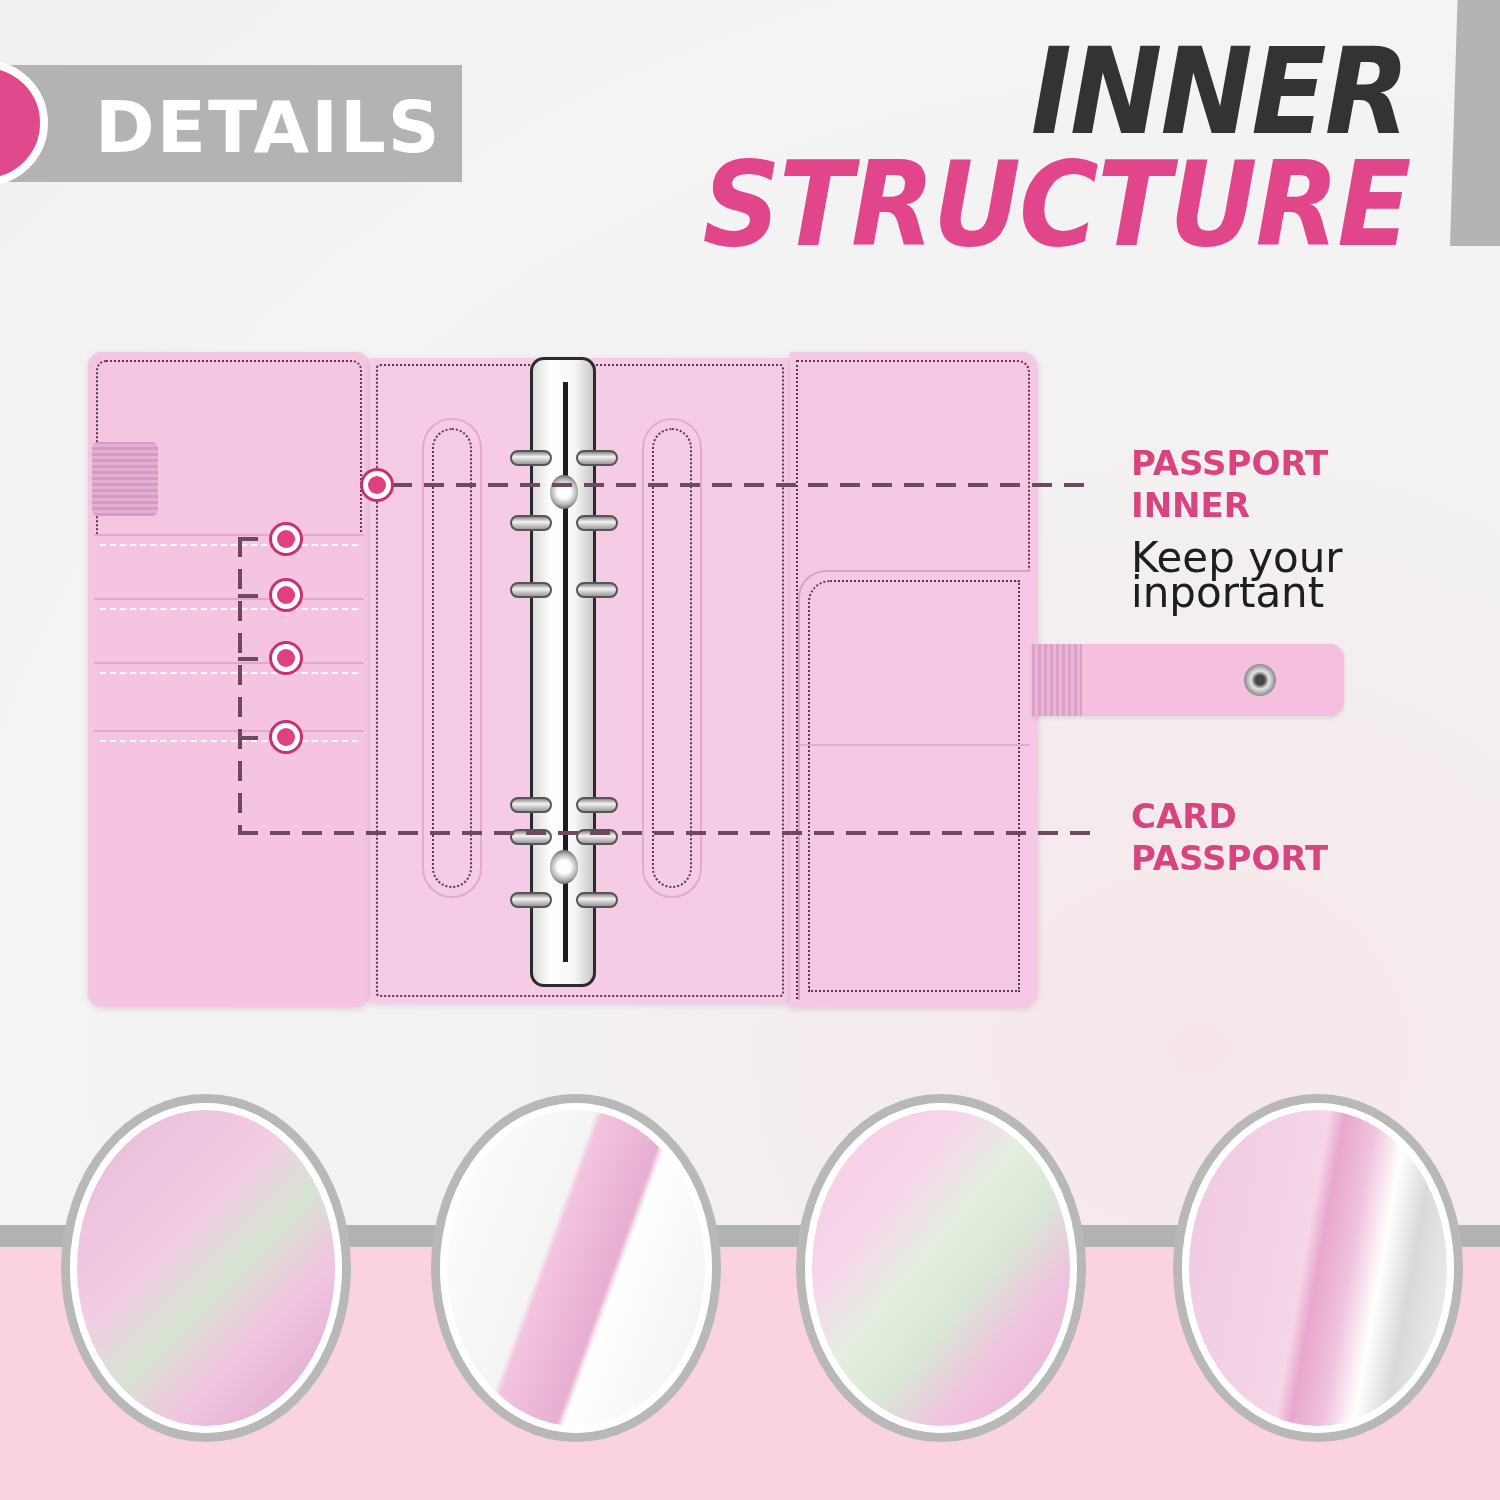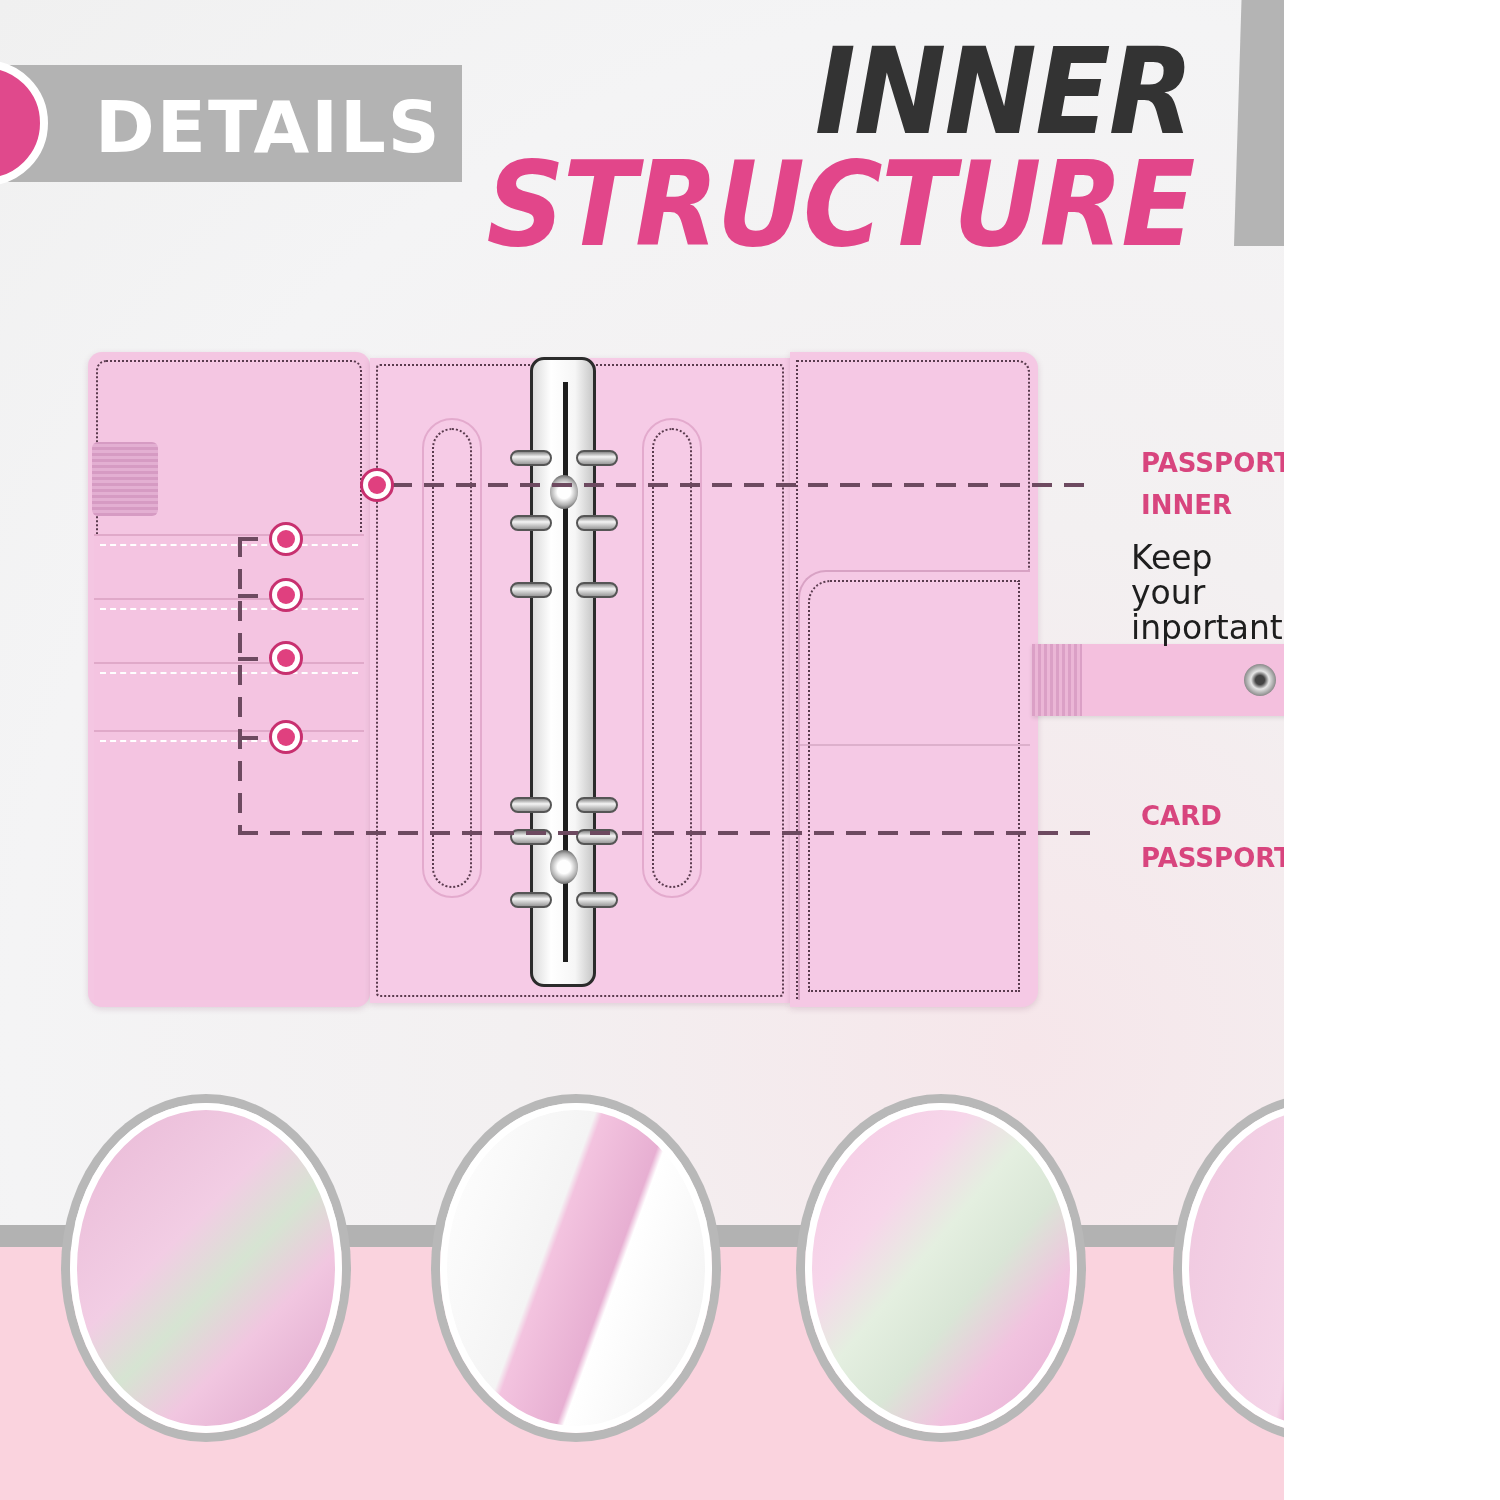--- a/index.html
+++ b/index.html
@@ -1,18 +1,18 @@
 <!DOCTYPE html>
 <html><head>
 <meta charset="utf-8">
 <style>
   * { box-sizing: border-box; margin: 0; padding: 0; }
   body { width: 1500px; height: 1500px; overflow: hidden; font-family: "Liberation Sans", sans-serif; }
   .canvas {
-    position: relative; width: 1284px; height: 1500px; overflow: hidden;
+    position: relative; width: 1500px; height: 1500px; overflow: hidden;
     background: radial-gradient(ellipse at 80% 70%, #f6e6ea 0%, #f3f0f1 35%, #f4f4f5 70%, #f0f0f0 100%);
   }
   
   .details-banner {
     position: absolute; left: 0; top: 65px; width: 462px; height: 117px;
     background: #b3b3b3;
   }
   .details-dot {
     position: absolute; left: -78px; top: 60px; width: 126px; height: 126px; border-radius: 50%;
     background: #e0498c; border: 8px solid #ffffff;
@@ -76,22 +76,22 @@
   .snap { position: absolute; left: 212px; top: 20px; width: 32px; height: 32px; border-radius: 50%;
     background: radial-gradient(circle, #444 20%, #e6e6e6 40%, #8c8c8c 70%, #333 100%); }
 
   
   .marker { position: absolute; width: 34px; height: 34px; border-radius: 50%; border: 3px solid #c8306f;
     background: #ffffff; }
   .marker::after { content: ""; position: absolute; left: 5px; top: 5px; width: 18px; height: 18px; border-radius: 50%; background: #e0407f; }
   .dash-h { position: absolute; height: 4px; background: repeating-linear-gradient(90deg, #6d4a60 0 20px, transparent 20px 32px); }
   .dash-v { position: absolute; width: 4px; background: repeating-linear-gradient(180deg, #6d4a60 0 20px, transparent 20px 32px); }
 
-  .callout-title { position: absolute; color: #d8457e; font-weight: bold; font-size: 26px; line-height: 42px; font-family: "DejaVu Sans", sans-serif; margin-left: 10px; }
-  .callout-desc { position: absolute; color: #1e1e1e; font-size: 33px; line-height: 35px; font-family: "DejaVu Sans", sans-serif; }
+  .callout-title { position: absolute; color: #d8457e; font-weight: bold; font-size: 34px; line-height: 42px; font-family: "DejaVu Sans", sans-serif; }
+  .callout-desc { position: absolute; color: #1e1e1e; font-size: 42px; line-height: 35px; font-family: "DejaVu Sans", sans-serif; }
 
   
   .gray-band { position: absolute; left: 0; top: 1225px; width: 1500px; height: 22px; background: #b2b2b2; }
   .pink-band { position: absolute; left: 0; top: 1247px; width: 1500px; height: 253px; background: #fad3de; }
   .feature { position: absolute; top: 1103px; width: 272px; }
   .feature-circle {
     width: 272px; height: 330px; border-radius: 50%; border: 7px solid #ffffff;
     box-shadow: 0 0 0 9px #b8b8b8;
     overflow: hidden; position: relative;
   }

